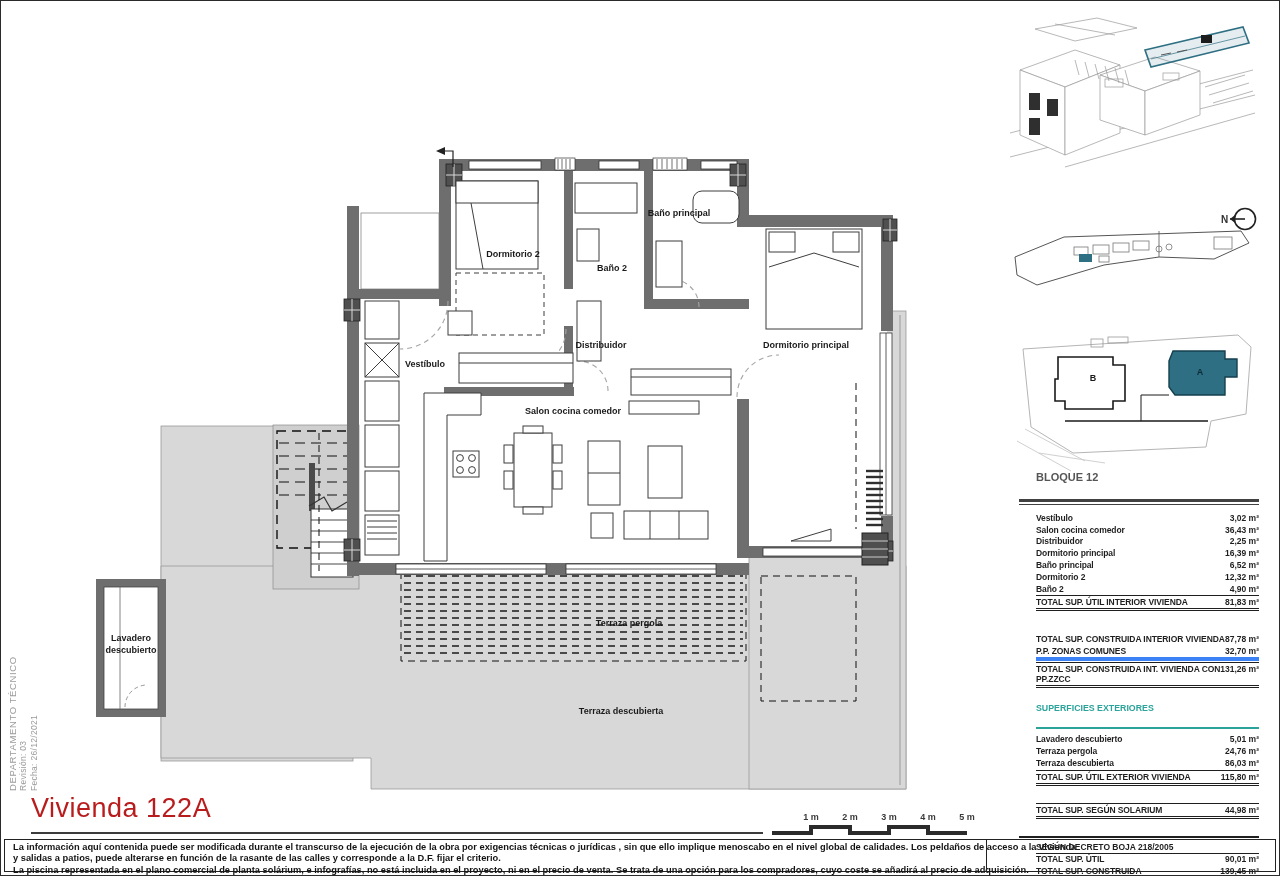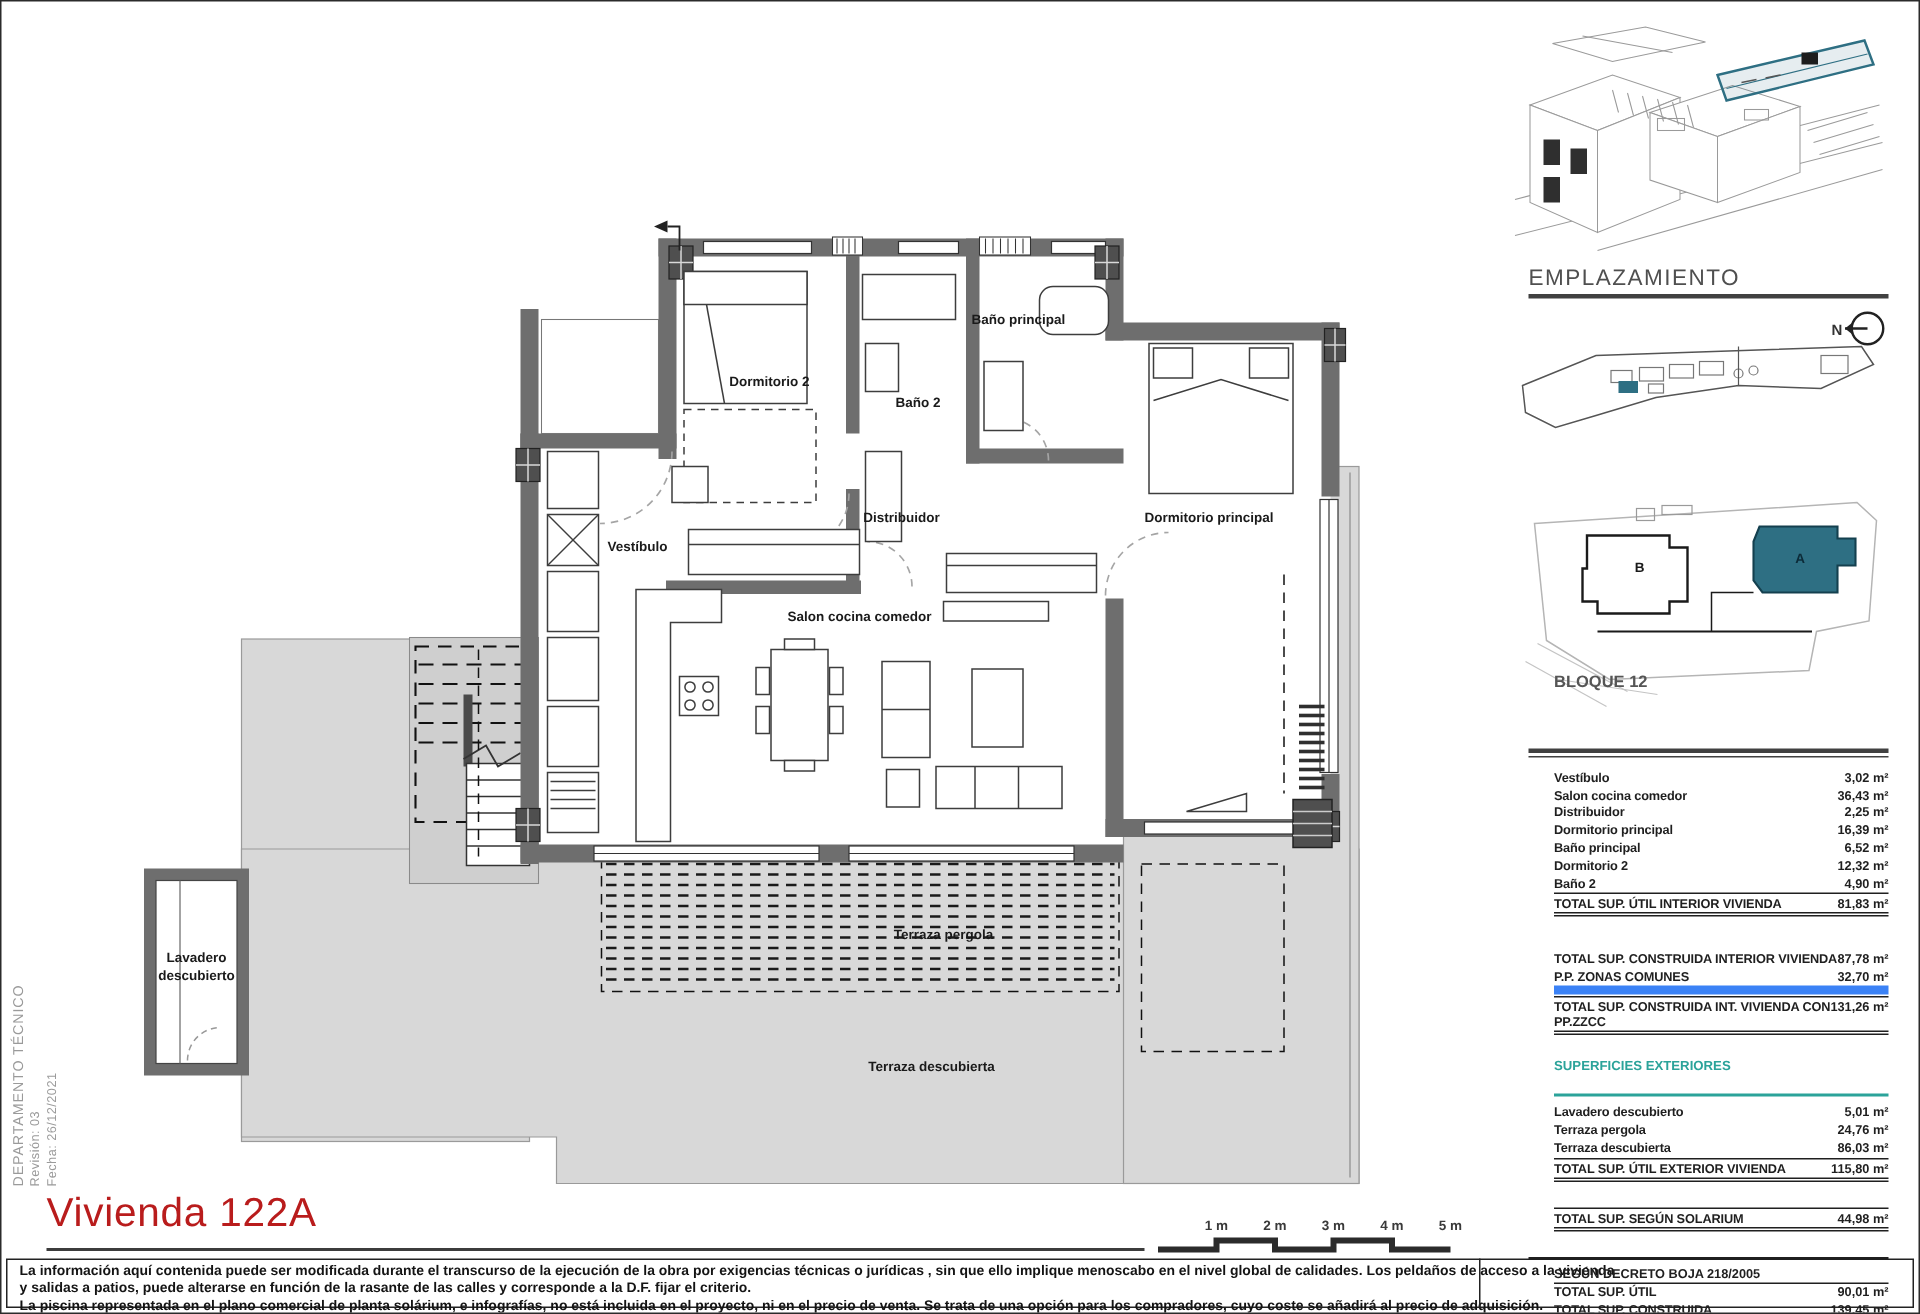--- a/index.html
+++ b/index.html
@@ -22,30 +22,30 @@
   .disc-divider{position:absolute;left:985px;top:838px;bottom:3px;width:1.2px;background:#222;}
   
   .axon-box{position:absolute;left:1004px;top:14px;}
   .sb-header{position:absolute;left:1018px;width:240px;color:#4f4f4f;}
   .sb-header .txt{font-size:15px;letter-spacing:1px;}
   .hdr-rule{border-top:3.5px solid #414141;margin-top:2px;}
   .hdr-rule2{border-top:1px solid #414141;margin-top:2px;}
   .compass{position:absolute;left:1216px;top:203px;}
   .sitemap-svg{position:absolute;left:1008px;top:226px;}
   .blockplan-svg{position:absolute;left:1012px;top:328px;}
-  .bloque-label{position:absolute;left:1035px;top:448px;font-size:11px;font-weight:700;color:#555;}
+  .bloque-label{position:absolute;left:1035px;top:470px;font-size:11px;font-weight:700;color:#555;}
   .surfaces{position:absolute;left:1018px;top:496px;width:240px;}
   .s-hdr{font-size:17px;color:#4f4f4f;letter-spacing:.5px;}
   .tbl{padding-left:17px;}
   .trow{display:flex;justify-content:space-between;align-items:baseline;padding:.9px 0;
         font-size:8.5px;font-weight:700;color:#1f1f1f;}
   .trow .lbl{letter-spacing:-.1px;}
   .trow .val{white-space:nowrap;}
   .trow.total{border-top:1.3px solid #1f1f1f;border-bottom:3px double #1f1f1f;margin-top:1px;}
-  .trow.rule-under{border-bottom:6px solid #3b82f6;}
+  .trow.rule-under{border-bottom:4px solid #3b82f6;}
   .block1{margin-top:7px;}
   .block2{margin-top:22px;}
   .ext-hdr{margin-top:15px;margin-left:17px;color:#2ba39a;font-size:8.8px;font-weight:700;
            border-bottom:2px solid #2ba39a;padding-bottom:14px;}
   .block3{margin-top:5px;}
   .block4{margin-top:17px;}
   .decreto{margin-top:17px;border-top:2px solid #1f1f1f;padding-top:3px;}
   .decreto-title{font-size:8.5px;font-weight:700;color:#1f1f1f;border-bottom:1.2px solid #1f1f1f;padding:1px 0;}
 </style>
 </head>
@@ -377,24 +377,20 @@
     </g>
     <g>
       <polygon points="140,35 238,12 244,28 146,52" fill="rgba(46,111,131,0.12)" stroke="#2e6f83" stroke-width="1.6"></polygon>
       <line x1="146" y1="44" x2="240" y2="21" stroke="#2e6f83" stroke-width="0.7"></line>
       <rect x="196" y="20" width="11" height="8" fill="#1d1d1d"></rect>
       <line x1="156" y1="40" x2="166" y2="38" stroke="#555"></line>
         <line x1="172" y1="37" x2="182" y2="35" stroke="#555"></line>
     </g>
   </svg>
 
-  <div class="sb-header" style="top:176px">
-    <div class="txt">EMPLAZAMIENTO</div>
-    <div class="hdr-rule"></div>
-  </div>
 
   <svg class="compass" width="44" height="30" viewBox="0 0 44 30">
     <text x="4" y="19" font-size="10" font-weight="700" fill="#333" font-family="Liberation Sans, sans-serif">N</text>
     <circle cx="28" cy="15" r="10.5" fill="none" stroke="#222" stroke-width="1.6"></circle>
     <line x1="13" y1="15" x2="28" y2="15" stroke="#222" stroke-width="1.6"></line>
     <polygon points="18,11 13,15 18,19" fill="#222"></polygon>
   </svg>
 
   <svg class="sitemap-svg" width="248" height="88" viewBox="0 0 248 88">
     <polygon points="6,30 55,10 232,4 240,16 205,32 150,30 95,38 55,50 28,58 8,48" fill="#fff" stroke="#555" stroke-width="1"></polygon>

